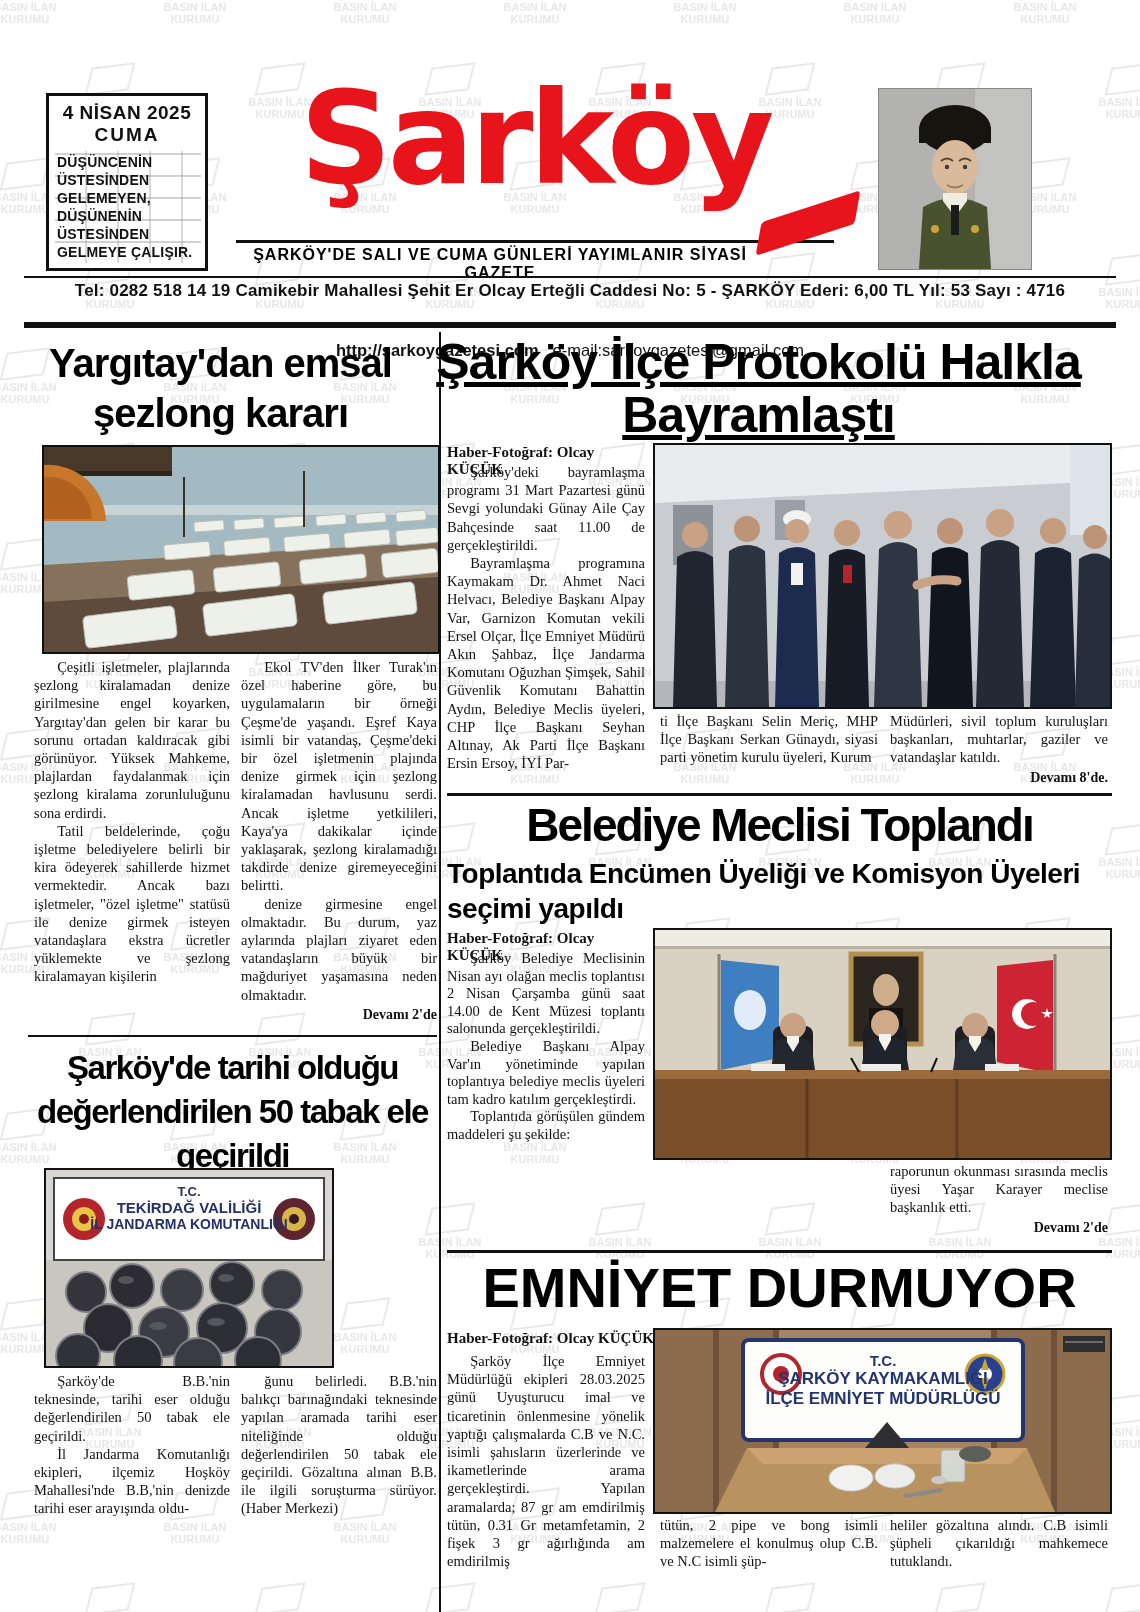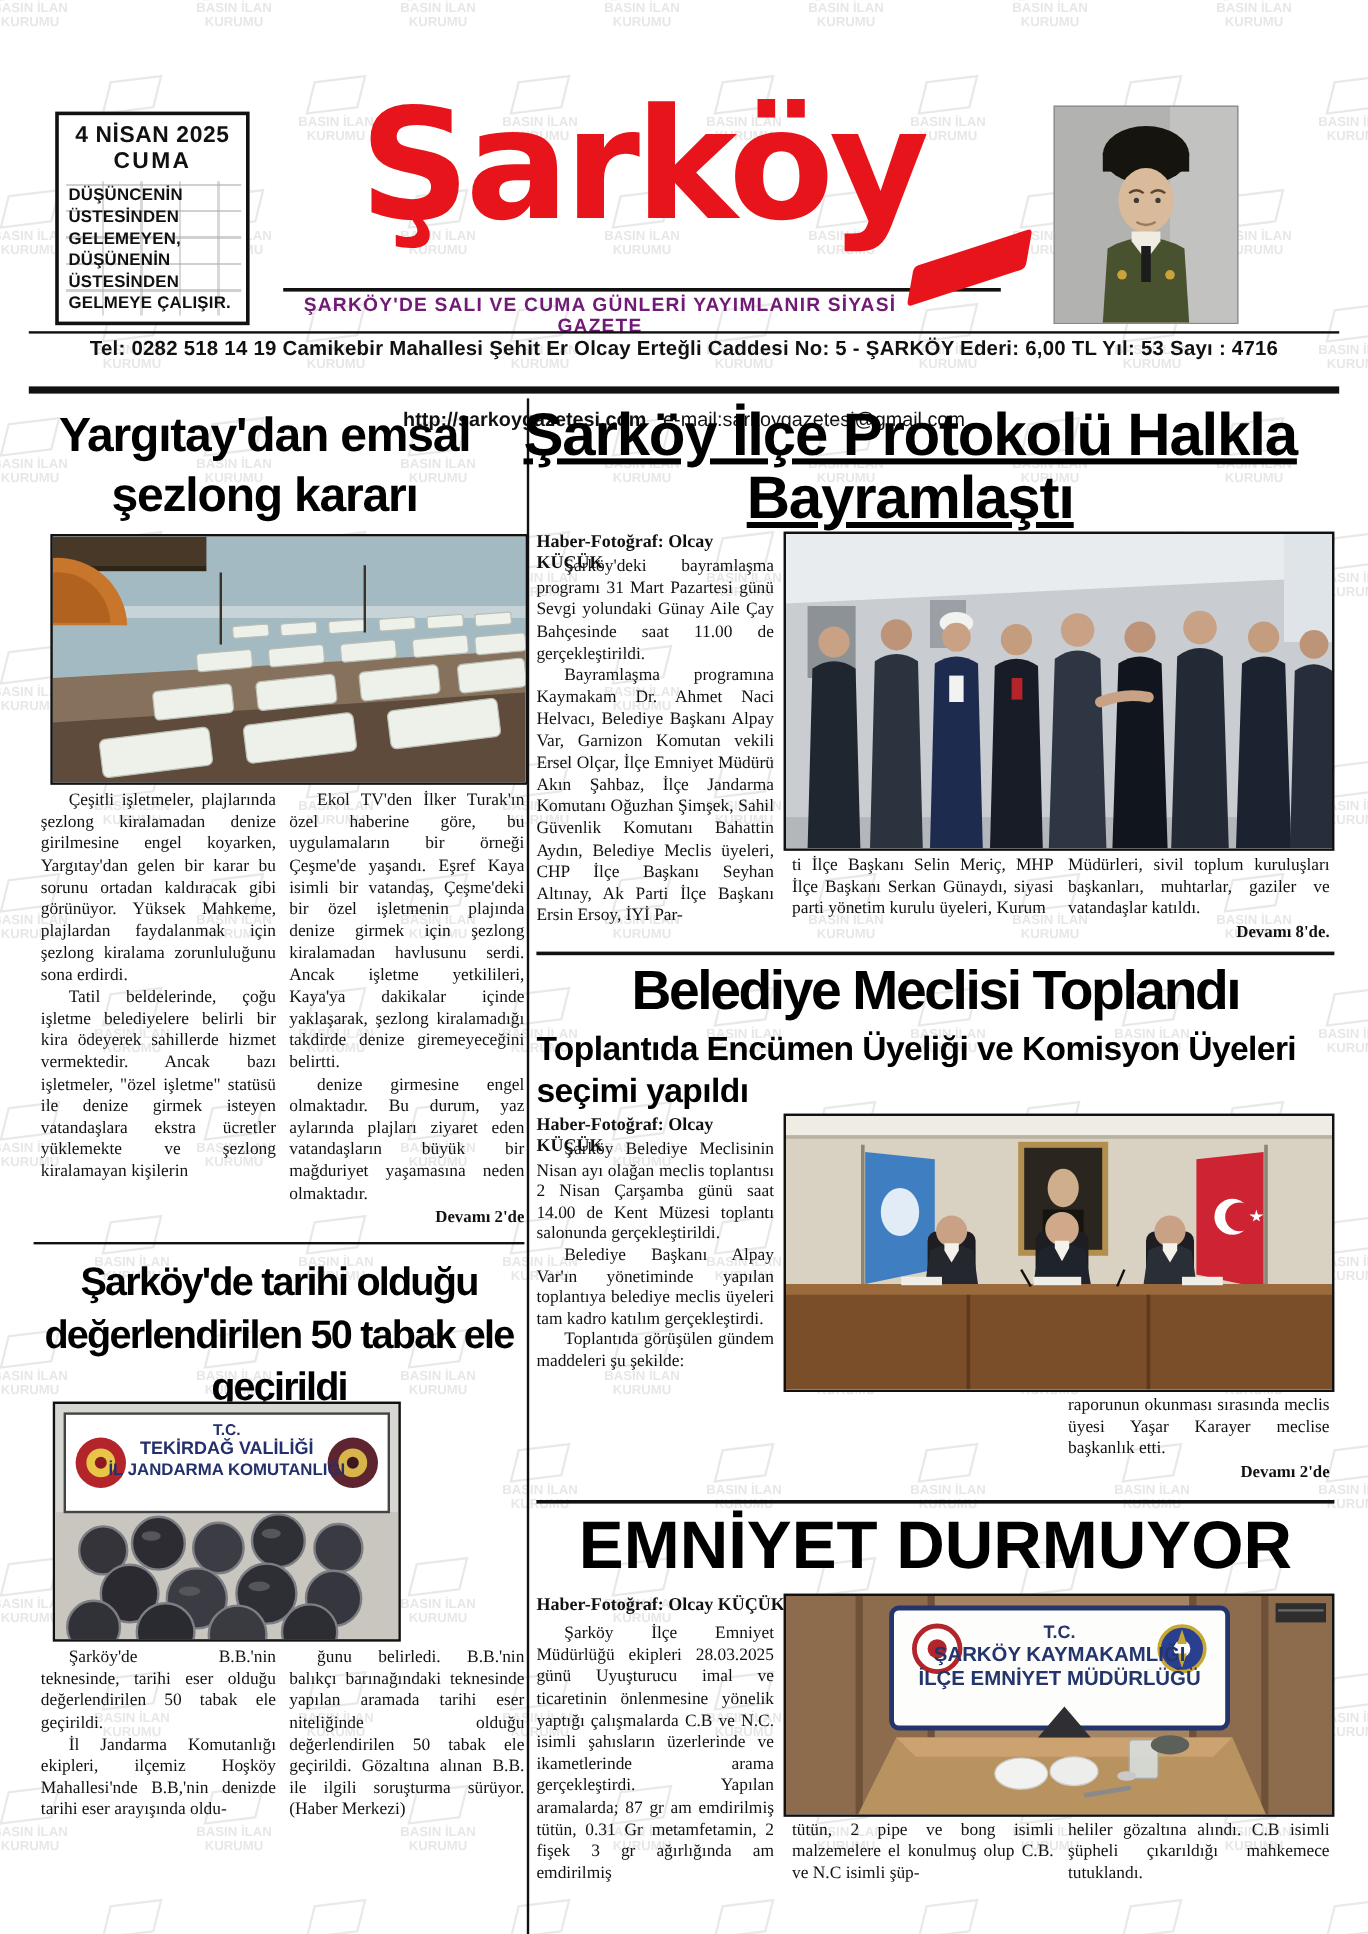--- a/index.html
+++ b/index.html
@@ -20,21 +20,21 @@
   #motto{margin:5px 4px 0 6px;padding:2px 2px;
          background:
           repeating-linear-gradient(0deg, rgba(180,180,180,.0) 0 20px, rgba(170,170,170,.55) 20px 22px),
           repeating-linear-gradient(90deg, rgba(180,180,180,.0) 0 30px, rgba(170,170,170,.45) 30px 32px);}
   #motto p{margin:0;font-size:14px;font-weight:bold;line-height:18px;letter-spacing:.2px;}
   #masthead-title{left:240px;top:64px;width:590px;text-align:center;z-index:2;
                   font-family:"DejaVu Sans",sans-serif;font-weight:bold;font-size:128px;line-height:150px;
                   color:var(--red);letter-spacing:-4px;}
   #masthead-underline{left:236px;top:240px;width:598px;height:3px;background:#111;z-index:2;}
   #masthead-subtitle{left:240px;top:246px;width:520px;text-align:center;z-index:2;
-                     font-family:"Liberation Sans",sans-serif;font-weight:bold;font-size:16px;letter-spacing:1px;color:#701a75;}
+                     font-family:"Liberation Sans",sans-serif;font-weight:bold;font-size:16px;letter-spacing:1px;color:#000000;}
   #red-swoosh{left:756px;top:208px;width:104px;height:30px;background:var(--red);z-index:3;
               transform:rotate(-18deg) skewX(-28deg);border-radius:4px;}
   #portrait{left:878px;top:88px;width:152px;height:180px;border:1px solid #888;z-index:2;background:#b4b4b2;}
   #contact-rule-top{left:24px;top:276px;width:1092px;height:2px;background:#111;z-index:2;}
   #contact-line1{left:24px;top:281px;width:1092px;text-align:center;z-index:2;
                  font-family:"Liberation Sans",sans-serif;font-weight:bold;font-size:17px;letter-spacing:.2px;}
   #contact-line2{left:24px;top:301px;width:1092px;text-align:center;z-index:2;
                  font-family:"Liberation Sans",sans-serif;font-size:16.5px;margin-top:40px;}
   #contact-line2 .url{font-weight:bold;margin-right:14px;}
   #header-thick-rule{left:24px;top:322px;width:1092px;height:6px;background:#111;z-index:2;}

